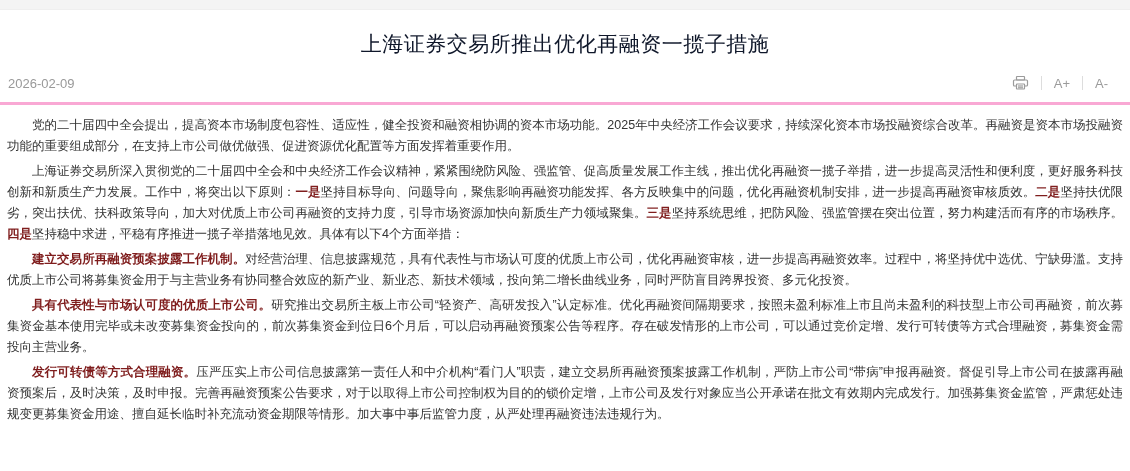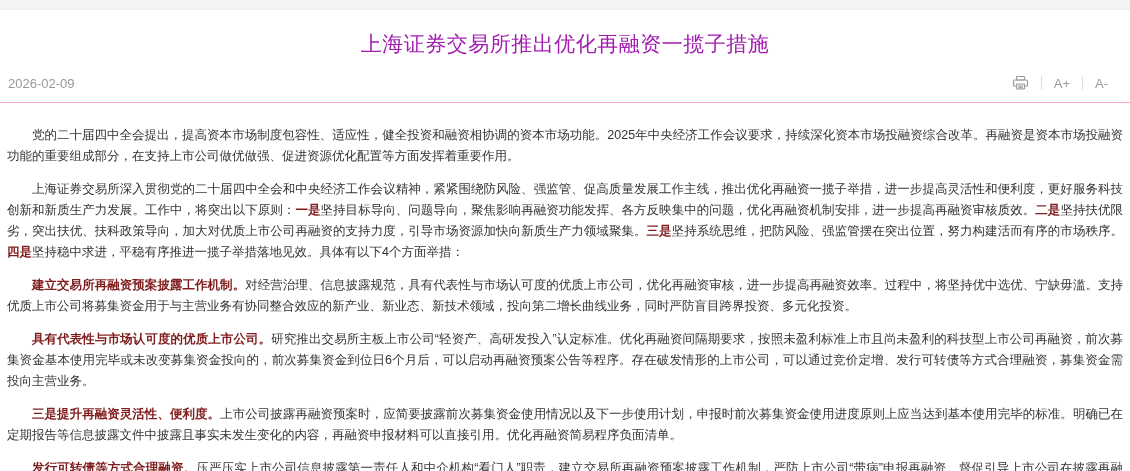--- a/index.html
+++ b/index.html
@@ -14,31 +14,31 @@
     width:100%;height:9px;
     background:#f4f4f4;
     border-bottom:1px solid #efefef;
   }
   .page-title{
     margin:0;
     padding:20px 20px 0 20px;
     text-align:center;
     font-size:21px;
     font-weight:400;
-    color:#a21caf;
+    color:#0f172a;
     letter-spacing:.5px;
   }
   .meta-row{
     display:flex;
     align-items:center;
     justify-content:space-between;
     padding:0 10px 0 8px;
     height:38px;
     margin-top:6px;
-    border-bottom:1px solid #f9a8d4;
+    border-bottom:3px solid #f9a8d4;
   }
   .article-date{
     font-size:13px;
     color:#999999;
   }
   .meta-tools{
     display:flex;
     align-items:center;
     height:100%;
   }
@@ -57,21 +57,21 @@
     background:#dddddd;
   }
   .article-body{
     padding:10px 7px 0 7px;
     font-size:12.5px;
     line-height:21px;
     text-align:justify;
     color:#333333;
   }
   .para{
-    margin:12px 0 4px 0;
+    margin:0 0 4px 0;
     text-indent:2em;
   }
   .para strong{
     font-weight:700;
     color:#7f1d1d;
   }
 </style>
 </head>
 <body>
 
@@ -98,15 +98,14 @@
     <span class="tool-sep"></span>
     <button class="tool-btn">A-</button>
   </div>
 </div>
 
 <div class="article-body">
     <p class="para"><span>党的二十届四中全会提出，提高资本市场制度包容性、适应性，健全投资和融资相协调的资本市场功能。2025年中央经济工作会议要求，持续深化资本市场投融资综合改革。再融资是资本市场投融资功能的重要组成部分，在支持上市公司做优做强、促进资源优化配置等方面发挥着重要作用。</span></p>
     <p class="para"><span>上海证券交易所深入贯彻党的二十届四中全会和中央经济工作会议精神，紧紧围绕防风险、强监管、促高质量发展工作主线，推出优化再融资一揽子举措，进一步提高灵活性和便利度，更好服务科技创新和新质生产力发展。工作中，将突出以下原则：</span><strong>一是</strong><span>坚持目标导向、问题导向，聚焦影响再融资功能发挥、各方反映集中的问题，优化再融资机制安排，进一步提高再融资审核质效。</span><strong>二是</strong><span>坚持扶优限劣，突出扶优、扶科政策导向，加大对优质上市公司再融资的支持力度，引导市场资源加快向新质生产力领域聚集。</span><strong>三是</strong><span>坚持系统思维，把防风险、强监管摆在突出位置，努力构建活而有序的市场秩序。</span><strong>四是</strong><span>坚持稳中求进，平稳有序推进一揽子举措落地见效。具体有以下4个方面举措：</span></p>
     <p class="para"><strong>建立交易所再融资预案披露工作机制。</strong><span>对经营治理、信息披露规范，具有代表性与市场认可度的优质上市公司，优化再融资审核，进一步提高再融资效率。过程中，将坚持优中选优、宁缺毋滥。支持优质上市公司将募集资金用于与主营业务有协同整合效应的新产业、新业态、新技术领域，投向第二增长曲线业务，同时严防盲目跨界投资、多元化投资。</span></p>
     <p class="para"><strong>具有代表性与市场认可度的优质上市公司。</strong><span>研究推出交易所主板上市公司“轻资产、高研发投入”认定标准。优化再融资间隔期要求，按照未盈利标准上市且尚未盈利的科技型上市公司再融资，前次募集资金基本使用完毕或未改变募集资金投向的，前次募集资金到位日6个月后，可以启动再融资预案公告等程序。存在破发情形的上市公司，可以通过竞价定增、发行可转债等方式合理融资，募集资金需投向主营业务。</span></p>
-    <p class="para"><strong>三是提升再融资灵活性、便利度。</strong><span>上市公司披露再融资预案时，应简要披露前次募集资金使用情况以及下一步使用计划，申报时前次募集资金使用进度原则上应当达到基本使用完毕的标准。明确已在定期报告等信息披露文件中披露且事实未发生变化的内容，再融资申报材料可以直接引用。优化再融资简易程序负面清单。</span></p>
     <p class="para"><strong>发行可转债等方式合理融资。</strong><span>压严压实上市公司信息披露第一责任人和中介机构“看门人”职责，建立交易所再融资预案披露工作机制，严防上市公司“带病”申报再融资。督促引导上市公司在披露再融资预案后，及时决策，及时申报。完善再融资预案公告要求，对于以取得上市公司控制权为目的的锁价定增，上市公司及发行对象应当公开承诺在批文有效期内完成发行。加强募集资金监管，严肃惩处违规变更募集资金用途、擅自延长临时补充流动资金期限等情形。加大事中事后监管力度，从严处理再融资违法违规行为。</span></p>
   </div>
 
 </body></html>

